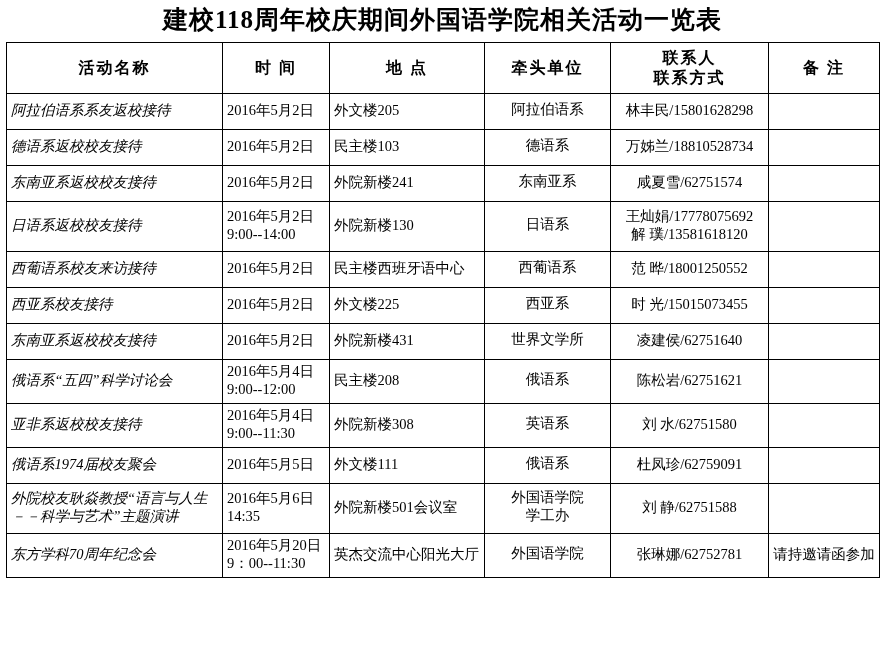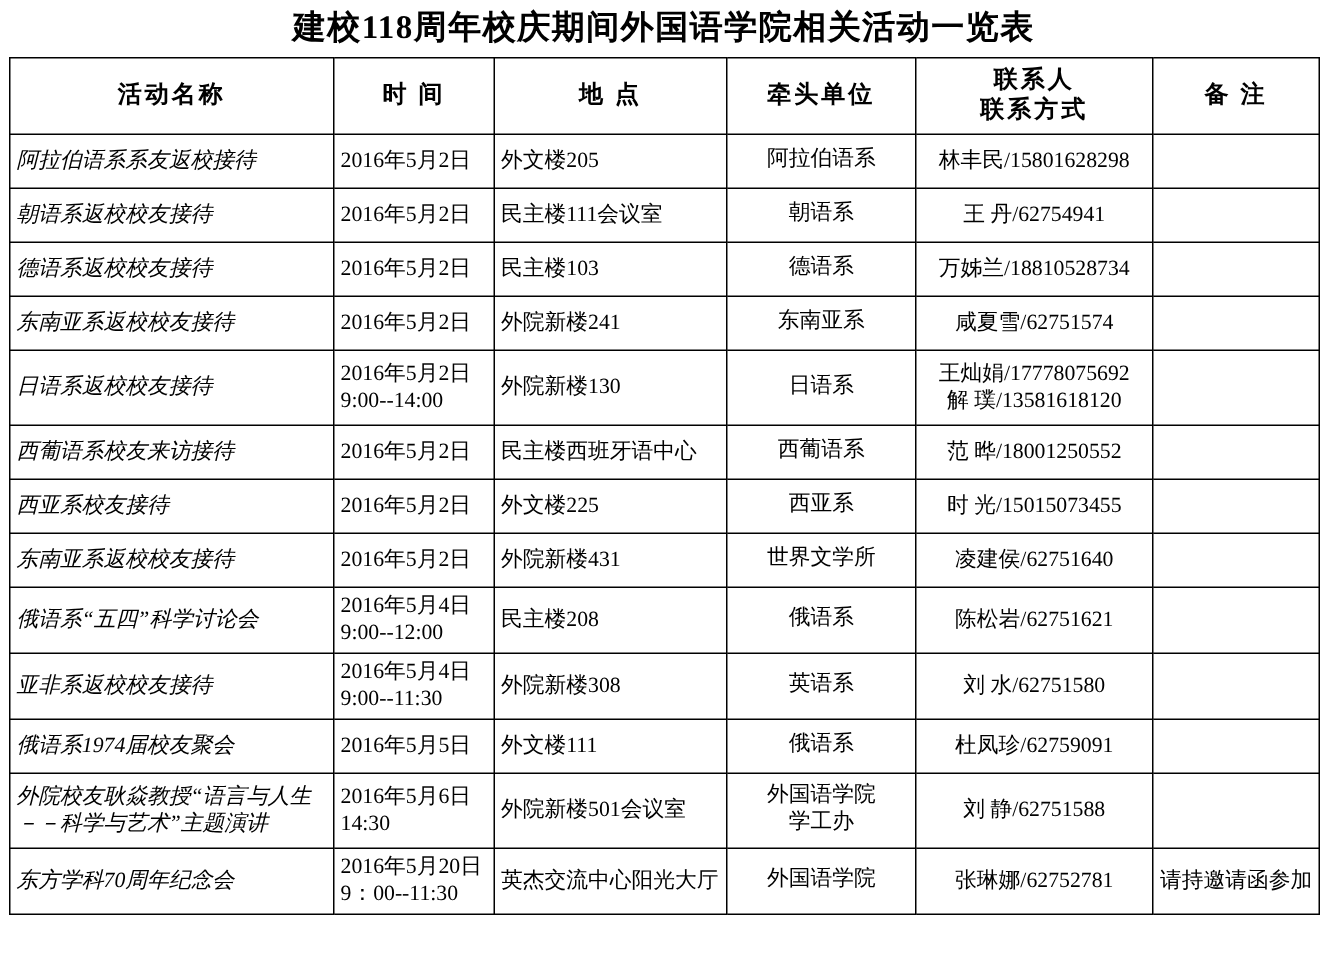--- a/index.html
+++ b/index.html
@@ -16,21 +16,21 @@
   }
   .page {
     width: 885px;
     height: 645px;
     box-sizing: border-box;
     padding: 0;
     position: relative;
   }
   .doc-title {
     text-align: center;
-    font-size: 22px;
+    font-size: 25px;
     font-weight: bold;
     letter-spacing: 1px;
     padding: 6px 0 8px 0;
     line-height: 1.1;
     font-family: "Liberation Serif", "DejaVu Serif", serif;
   }
   table.sched {
     border-collapse: collapse;
     width: 873px;
     margin: 0 6px;
@@ -106,28 +106,20 @@
     <tbody>
       <tr>
         <td class="c-name">阿拉伯语系系友返校接待</td>
         <td class="c-time">2016年5月2日</td>
         <td class="c-place">外文楼205</td>
         <td class="c-unit">阿拉伯语系</td>
         <td class="c-contact">林丰民/15801628298</td>
         <td class="c-remark"></td>
       </tr>
       <tr>
-        <td class="c-name">朝语系返校校友接待</td>
-        <td class="c-time">2016年5月2日</td>
-        <td class="c-place">民主楼111会议室</td>
-        <td class="c-unit">朝语系</td>
-        <td class="c-contact">王  丹/62754941</td>
-        <td class="c-remark"></td>
-      </tr>
-      <tr>
         <td class="c-name">德语系返校校友接待</td>
         <td class="c-time">2016年5月2日</td>
         <td class="c-place">民主楼103</td>
         <td class="c-unit">德语系</td>
         <td class="c-contact">万姊兰/18810528734</td>
         <td class="c-remark"></td>
       </tr>
       <tr>
         <td class="c-name">东南亚系返校校友接待</td>
         <td class="c-time">2016年5月2日</td>
@@ -192,21 +184,21 @@
         <td class="c-name">俄语系1974届校友聚会</td>
         <td class="c-time">2016年5月5日</td>
         <td class="c-place">外文楼111</td>
         <td class="c-unit">俄语系</td>
         <td class="c-contact">杜凤珍/62759091</td>
         <td class="c-remark"></td>
       </tr>
       <tr class="taller">
         <td class="c-name">外院校友耿焱教授“语言与人生－－科学与艺术”主题演讲</td>
         <td class="c-time">2016年5月6日
-14:30</td>
+14:35</td>
         <td class="c-place">外院新楼501会议室</td>
         <td class="c-unit" style="white-space: pre-line;">外国语学院
 学工办</td>
         <td class="c-contact">刘  静/62751588</td>
         <td class="c-remark"></td>
       </tr>
       <tr class="tall">
         <td class="c-name">东方学科70周年纪念会</td>
         <td class="c-time">2016年5月20日
 9：00--11:30</td>

